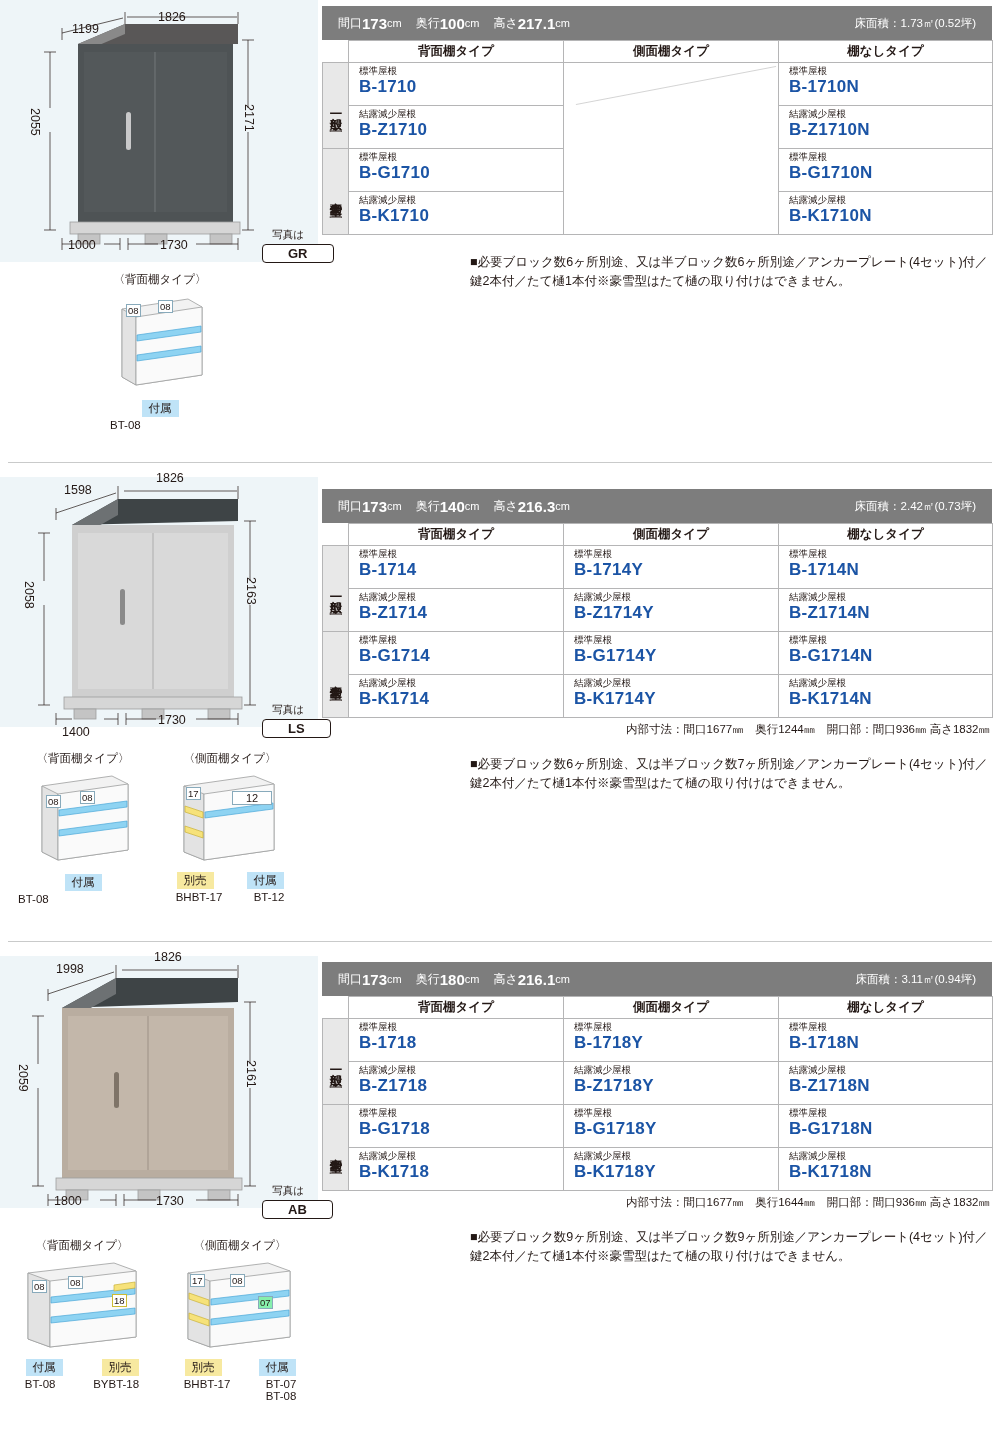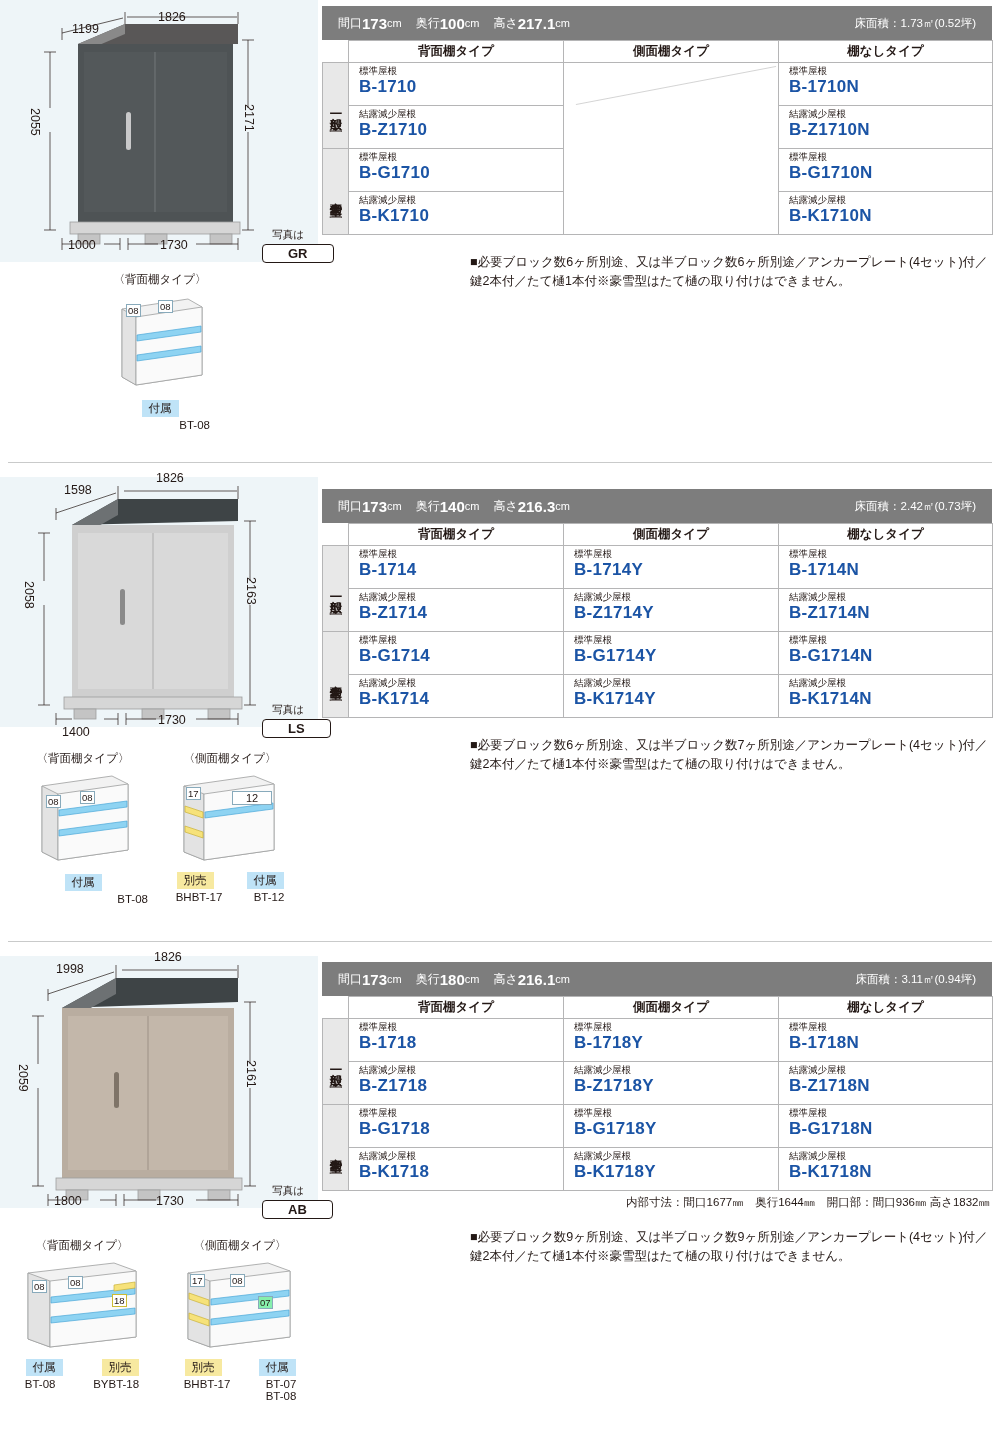--- a/index.html
+++ b/index.html
@@ -25,21 +25,21 @@
   .phototag .box {
     display:inline-block; border:1px solid #231815; border-radius:4px;
     padding:1px 25px; font-size:13px; font-weight:bold; background:#fff;
   }
 
   
   .shelfcap { font-size:11.5px; text-align:center; color:#231815; }
   .badge { display:inline-block; font-size:11.5px; padding:1px 7px; color:#231815; }
   .badge.attach { background:#bfe3f7; }
   .badge.sale   { background:#f7e9a0; }
-  .partno { font-size:11.5px; text-align:right; color:#231815; }
+  .partno { font-size:11.5px; text-align:left; color:#231815; }
 
   
   .tblwrap { position:absolute; left:322px; width:670px; }
   .hdrbar {
     background:#7d7d7d; color:#fff; height:34px; display:flex; align-items:center;
     padding:0 16px; font-size:12px;
   }
   .hdrbar .big { font-size:15px; font-weight:bold; }
   .hdrbar .unit { font-size:11px; }
   .hdrbar .sp { width:14px; }
@@ -367,20 +367,21 @@
         <td class="cell"><span class="rooflbl">標準屋根</span><span class="modelno">B-G1714Y</span></td>
         <td class="cell"><span class="rooflbl">標準屋根</span><span class="modelno">B-G1714N</span></td>
       </tr>
       <tr>
         <td class="cell"><span class="rooflbl">結露減少屋根</span><span class="modelno">B-K1714</span></td>
         <td class="cell"><span class="rooflbl">結露減少屋根</span><span class="modelno">B-K1714Y</span></td>
         <td class="cell"><span class="rooflbl">結露減少屋根</span><span class="modelno">B-K1714N</span></td>
       </tr>
     </tbody>
       </table>
+    <div class="innerdim">内部寸法：間口1677㎜　奥行1244㎜　開口部：間口936㎜ 高さ1832㎜</div>
     <div class="note">■必要ブロック数6ヶ所別途、又は半ブロック数7ヶ所別途／アンカープレート(4セット)付／鍵2本付／たて樋1本付※豪雪型はたて樋の取り付けはできません。</div>
   </div>
 </div>
 
 <div class="divider"></div>
 
 <div class="section" style="height:496px;">
 
   <div class="leftcol">
     <svg class="svgbox" style="left:0;top:14px;" width="318" height="252" viewBox="0 0 318 252">

